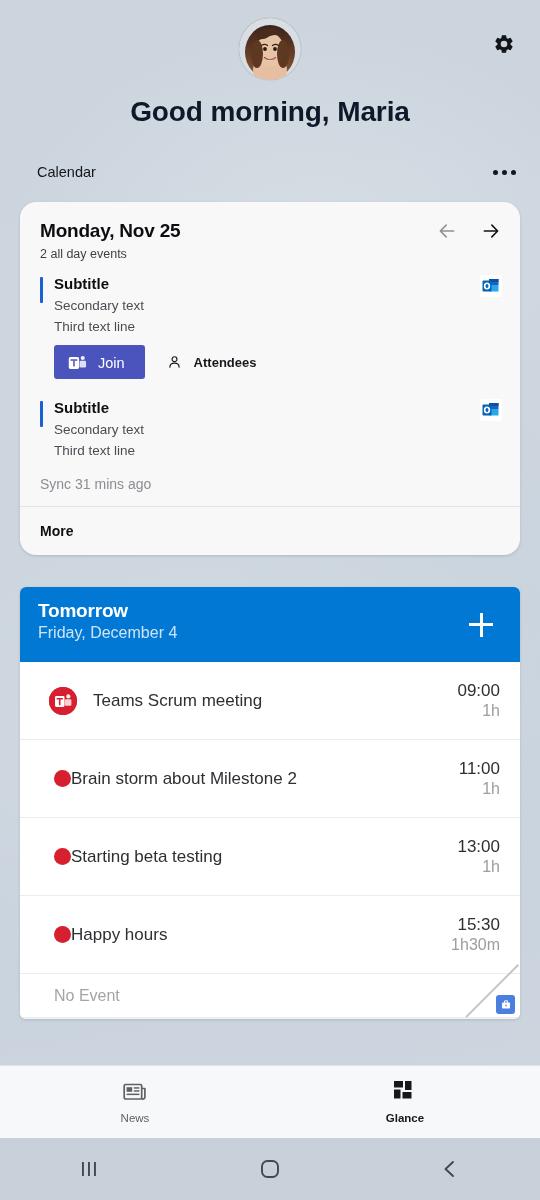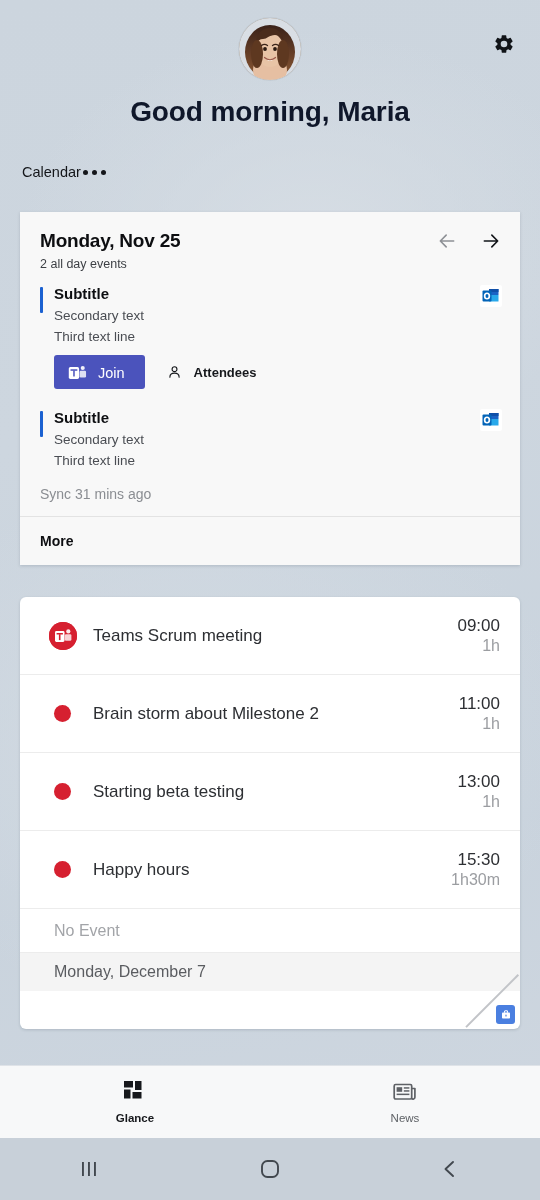--- a/index.html
+++ b/index.html
@@ -30,32 +30,32 @@
     box-shadow:0 0 0 1px rgba(0,0,0,.05);
   }
   .greeting {
     text-align:center; margin-top:16px;
     font-size:28px; font-weight:bold; color:#0f172a;
     letter-spacing:-.1px;
   }
 
   
   .section-row {
-    display:flex; align-items:center; 
-    padding:0 22px; height:32px; margin-top:16px;
+    display:flex; align-items:center; justify-content:space-between;
+    padding:0 22px; height:32px; margin-top:16px;margin-left:15px;
   }
   .section-title { font-size:14.5px; color:#14161a; }
   .dots { display:flex; gap:4px; cursor:pointer; padding:6px 2px; }
   .dots i { width:5px; height:5px; border-radius:50%; background:#14161a; display:block; }
 
   
   .card {
-    margin:24px 20px 0 20px;
+    margin:14px 20px 0 20px;
     background:#f8f8f8;
-    border-radius:0;
+    border-radius:16px;
     box-shadow:0 1px 3px rgba(40,55,70,.18);
     overflow:hidden;
   }
   .cal-head { padding:18px 20px 0 20px; position:relative; }
   .cal-date { font-size:19px; font-weight:bold; color:#0d0e11; letter-spacing:-.2px; }
   .cal-sub { font-size:12.5px; color:#3c3f44; margin-top:5px; }
   .cal-nav { position:absolute; right:16px; top:16px; display:flex; gap:18px; }
   .cal-nav span { width:26px; height:26px; display:flex; align-items:center; justify-content:center; cursor:pointer; }
 
   .evt { display:flex; padding:14px 20px 0 20px; position:relative; }
@@ -106,21 +106,21 @@
   .plus::before { left:5px; right:5px; top:50%; height:3px; margin-top:-1.5px; }
   .plus::after  { top:5px; bottom:5px; left:50%; width:3px; margin-left:-1.5px; }
 
   .row {
     display:flex; align-items:center;
     padding:0 20px 0 34px; height:78px;
     border-bottom:1px solid #ececec; cursor:pointer;
   }
   .dot { width:17px; height:17px; border-radius:50%; background:#d62030; flex:none; }
   .dot.teams { width:28px; height:28px; display:flex; align-items:center; justify-content:center; margin-left:-5px; }
-  .row-title { flex:1; font-size:17px; color:#2d2f33; padding-left:22px; }
+  .row-title { flex:1; font-size:17px; color:#2d2f33; }
   .dot.teams + .row-title { padding-left:16px; }
   .row-time { text-align:right; }
   .row-time .t { font-size:17px; color:#2d2f33; }
   .row-time .d { font-size:16px; color:#9b9da1; margin-top:1px; }
 
   .noevt { padding:0 20px 0 34px; height:44px; display:flex; align-items:center;
            font-size:16px; color:#a2a4a8; border-bottom:1px solid #ececec; background:#fff; }
   .nextday { padding:0 20px 0 34px; height:38px; display:flex; align-items:center;
              font-size:16px; color:#5a5c60; background:#f4f4f4; }
 
@@ -287,20 +287,25 @@
     </div>
   </div>
 
   <div class="sync">Sync 31 mins ago</div>
   <div class="divider"></div>
   <div class="more">More</div>
 </div>
 
 <div class="card2">
 
+  <div class="agenda-head">
+    <div class="agenda-h1">Tomorrow</div>
+    <div class="agenda-h2">Friday, December 4</div>
+    <div class="plus"></div>
+  </div>
 
   <div class="row">
     <div class="dot teams">
       <svg width="28" height="28" viewBox="0 0 28 28">
         <circle cx="14" cy="14" r="14" fill="#d62030"></circle>
         <rect x="6" y="9" width="9.5" height="11" rx="1.4" fill="#fff"></rect>
         <rect x="7.6" y="11" width="6.3" height="1.5" fill="#d62030"></rect>
         <rect x="9.9" y="12.2" width="1.6" height="5.9" fill="#d62030"></rect>
         <circle cx="19.3" cy="9.4" r="2.1" fill="#fff" opacity=".9"></circle>
         <rect x="15.8" y="12.2" width="6.6" height="6.6" rx="1.3" fill="#fff" opacity=".8"></rect>
@@ -349,40 +354,40 @@
       <svg width="12" height="12" viewBox="0 0 24 24">
         <path d="M9 6.5V5.2A1.7 1.7 0 0110.7 3.5h2.6A1.7 1.7 0 0115 5.2v1.3" fill="none" stroke="#fff" stroke-width="2.1" stroke-linecap="round"></path>
         <rect x="4" y="7" width="16" height="12" rx="1.6" fill="#fff"></rect>
         <rect x="10.8" y="11" width="2.4" height="4" rx="1.1" fill="#4a7fe0"></rect>
       </svg>
     </div>
   </div>
 </div>
 
 <div class="tabbar">
-  <div class="tab active">
-    <svg width="22" height="22" viewBox="0 0 22 22">
-      <rect x="0" y="0" width="9" height="6.5" fill="#16181c"></rect>
-      <rect x="11" y="0" width="6.5" height="9" fill="#16181c"></rect>
-      <rect x="0" y="8.5" width="6.5" height="9" fill="#16181c"></rect>
-      <rect x="8.5" y="11" width="9" height="6.5" fill="#16181c"></rect>
-    </svg>
-    <span class="tab-label">Glance</span>
-  </div>
   <div class="tab inactive">
     <svg width="24" height="22" viewBox="0 0 24 22">
       <rect x="1.2" y="3.5" width="17.5" height="14.5" rx="1.4" fill="none" stroke="#5e6166" stroke-width="1.7"></rect>
       <path d="M18.7 7.5h3.2v8.8a1.8 1.8 0 01-3.2 1.1" fill="none" stroke="#5e6166" stroke-width="1.7" stroke-linejoin="round"></path>
       <rect x="3.6" y="6.2" width="5.6" height="4.6" fill="#5e6166"></rect>
       <rect x="10.8" y="6.2" width="5.6" height="1.5" fill="#5e6166"></rect>
       <rect x="10.8" y="9.2" width="5.6" height="1.5" fill="#5e6166"></rect>
       <rect x="3.6" y="12.6" width="12.8" height="1.5" fill="#5e6166"></rect>
     </svg>
     <span class="tab-label">News</span>
   </div>
+  <div class="tab active">
+    <svg width="22" height="22" viewBox="0 0 22 22">
+      <rect x="0" y="0" width="9" height="6.5" fill="#16181c"></rect>
+      <rect x="11" y="0" width="6.5" height="9" fill="#16181c"></rect>
+      <rect x="0" y="8.5" width="6.5" height="9" fill="#16181c"></rect>
+      <rect x="8.5" y="11" width="9" height="6.5" fill="#16181c"></rect>
+    </svg>
+    <span class="tab-label">Glance</span>
+  </div>
 </div>
 
 <div class="navbar">
   <div class="nav-btn">
     <svg width="26" height="22" viewBox="0 0 26 22">
       <rect x="5" y="4" width="1.9" height="14" fill="#42484f"></rect>
       <rect x="11" y="4" width="1.9" height="14" fill="#42484f"></rect>
       <rect x="17" y="4" width="1.9" height="14" fill="#42484f"></rect>
     </svg>
   </div>

